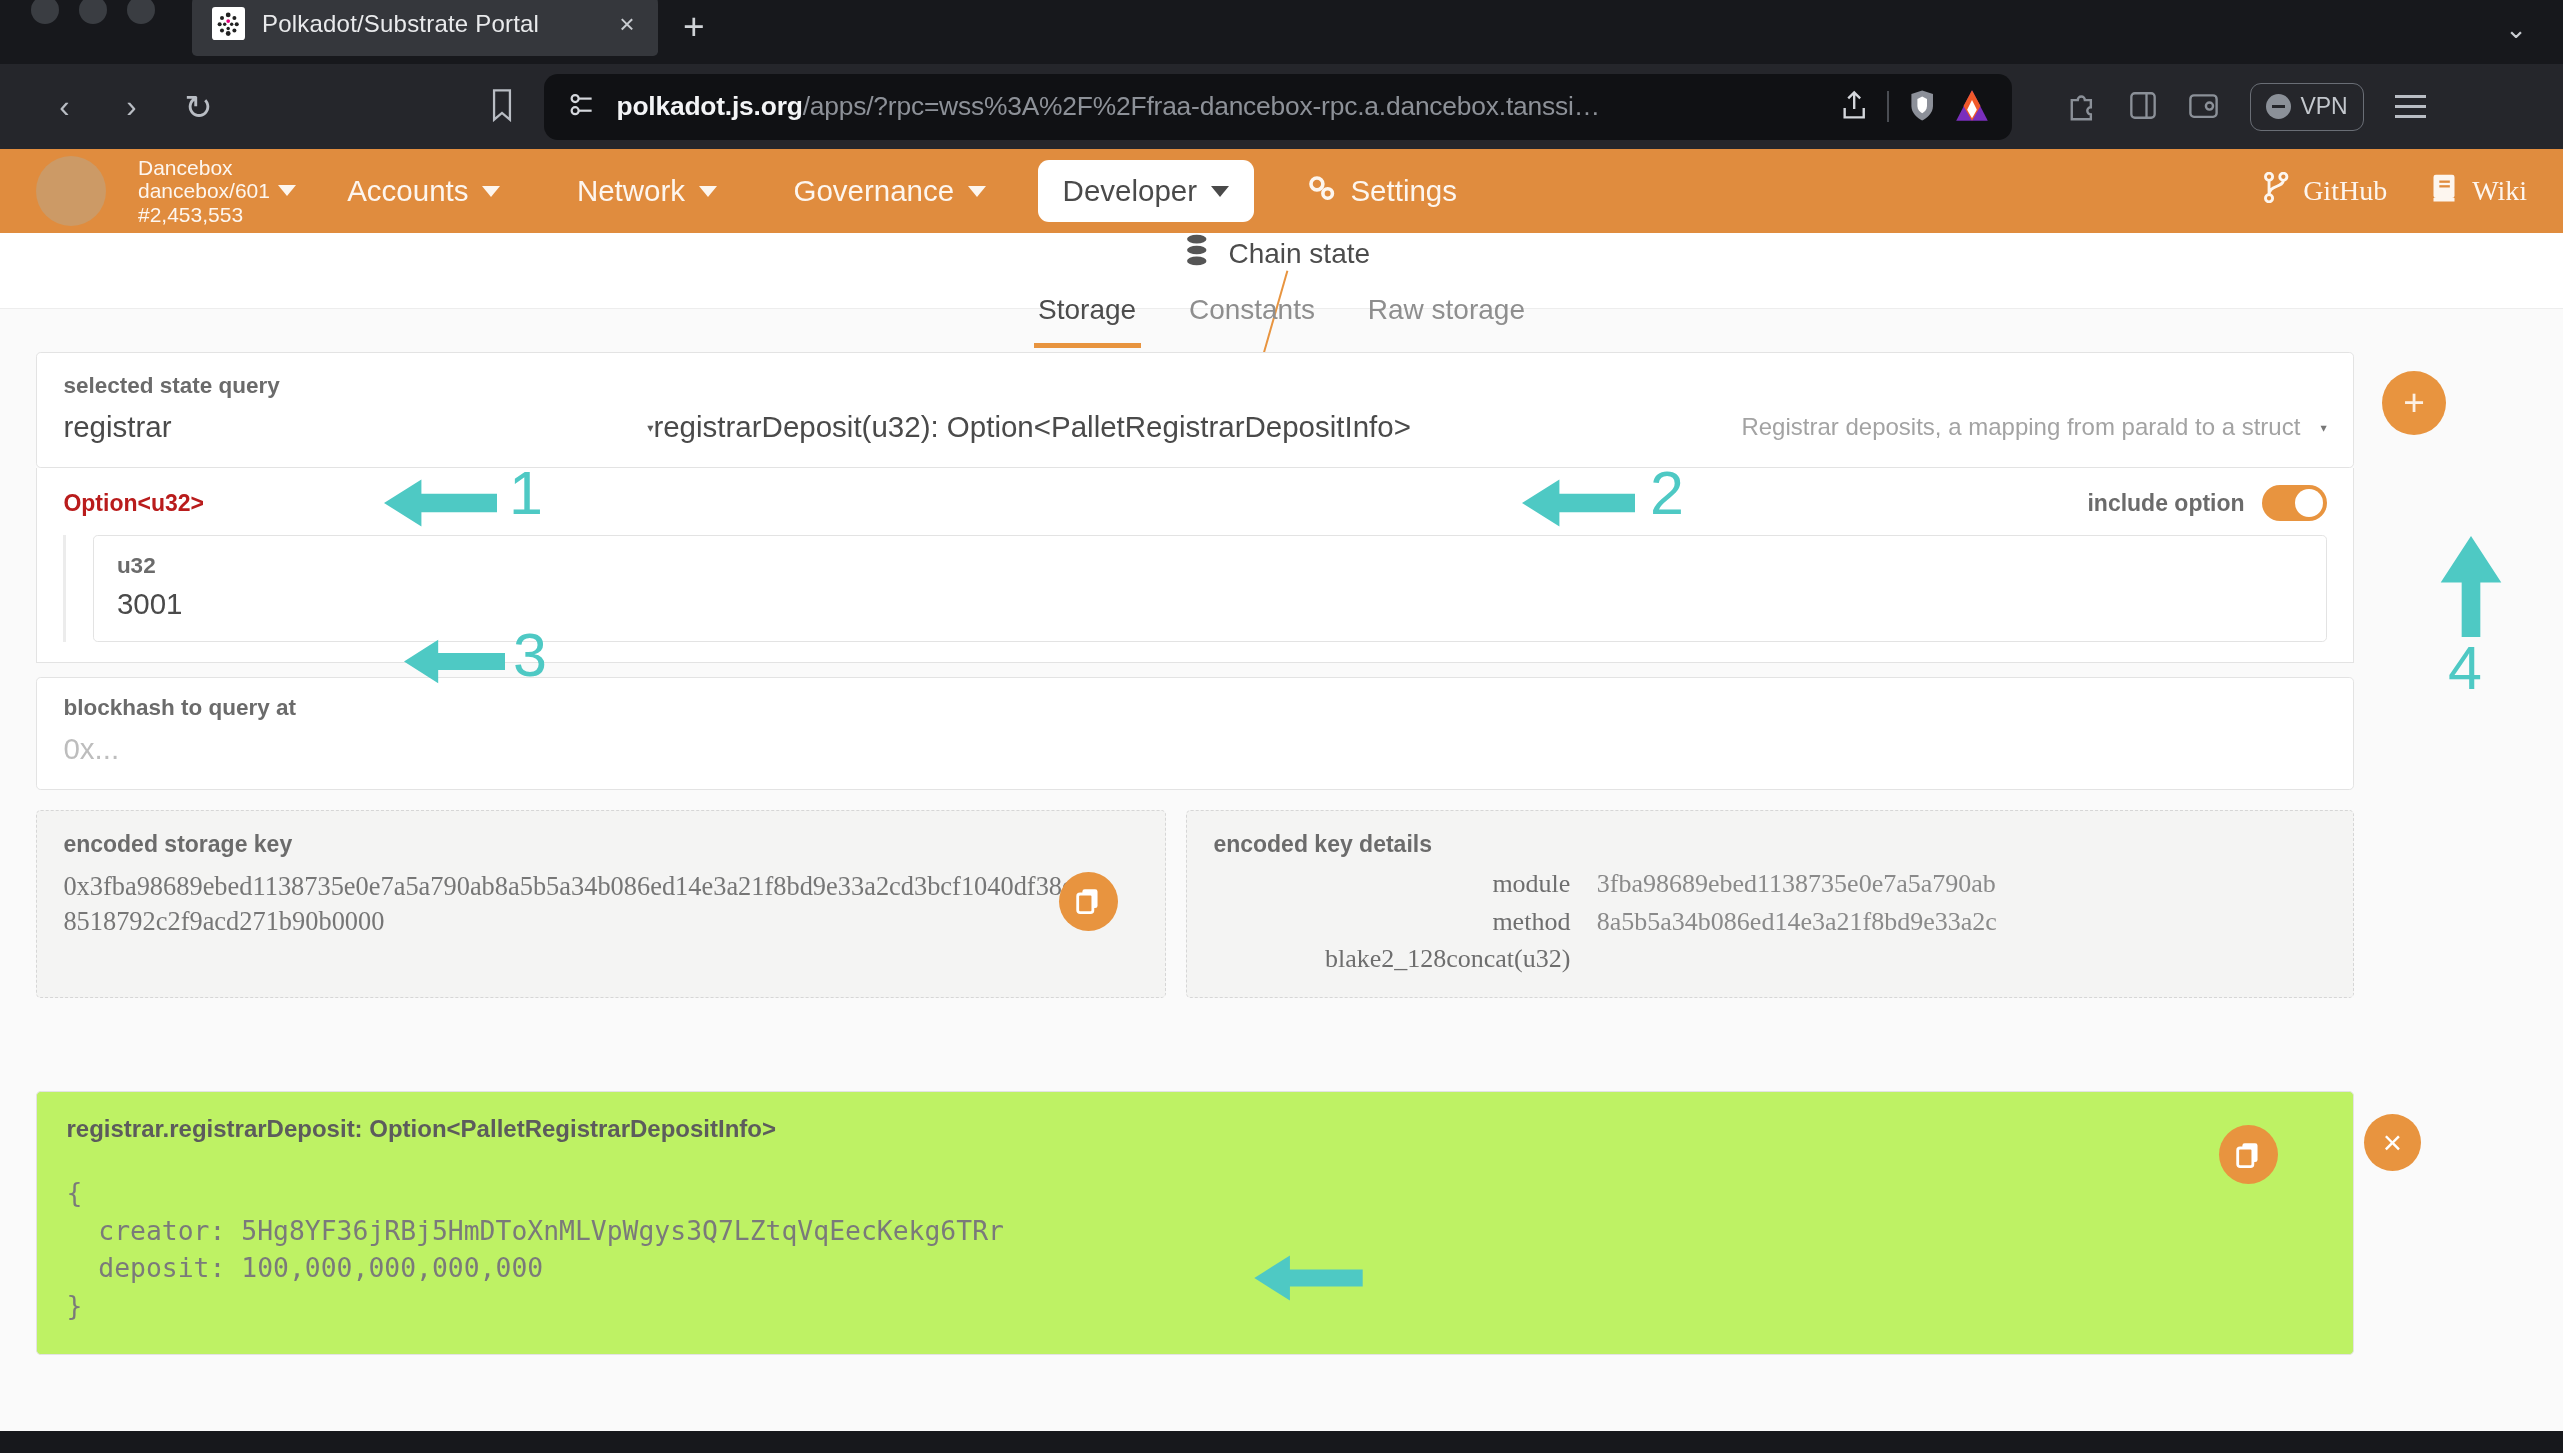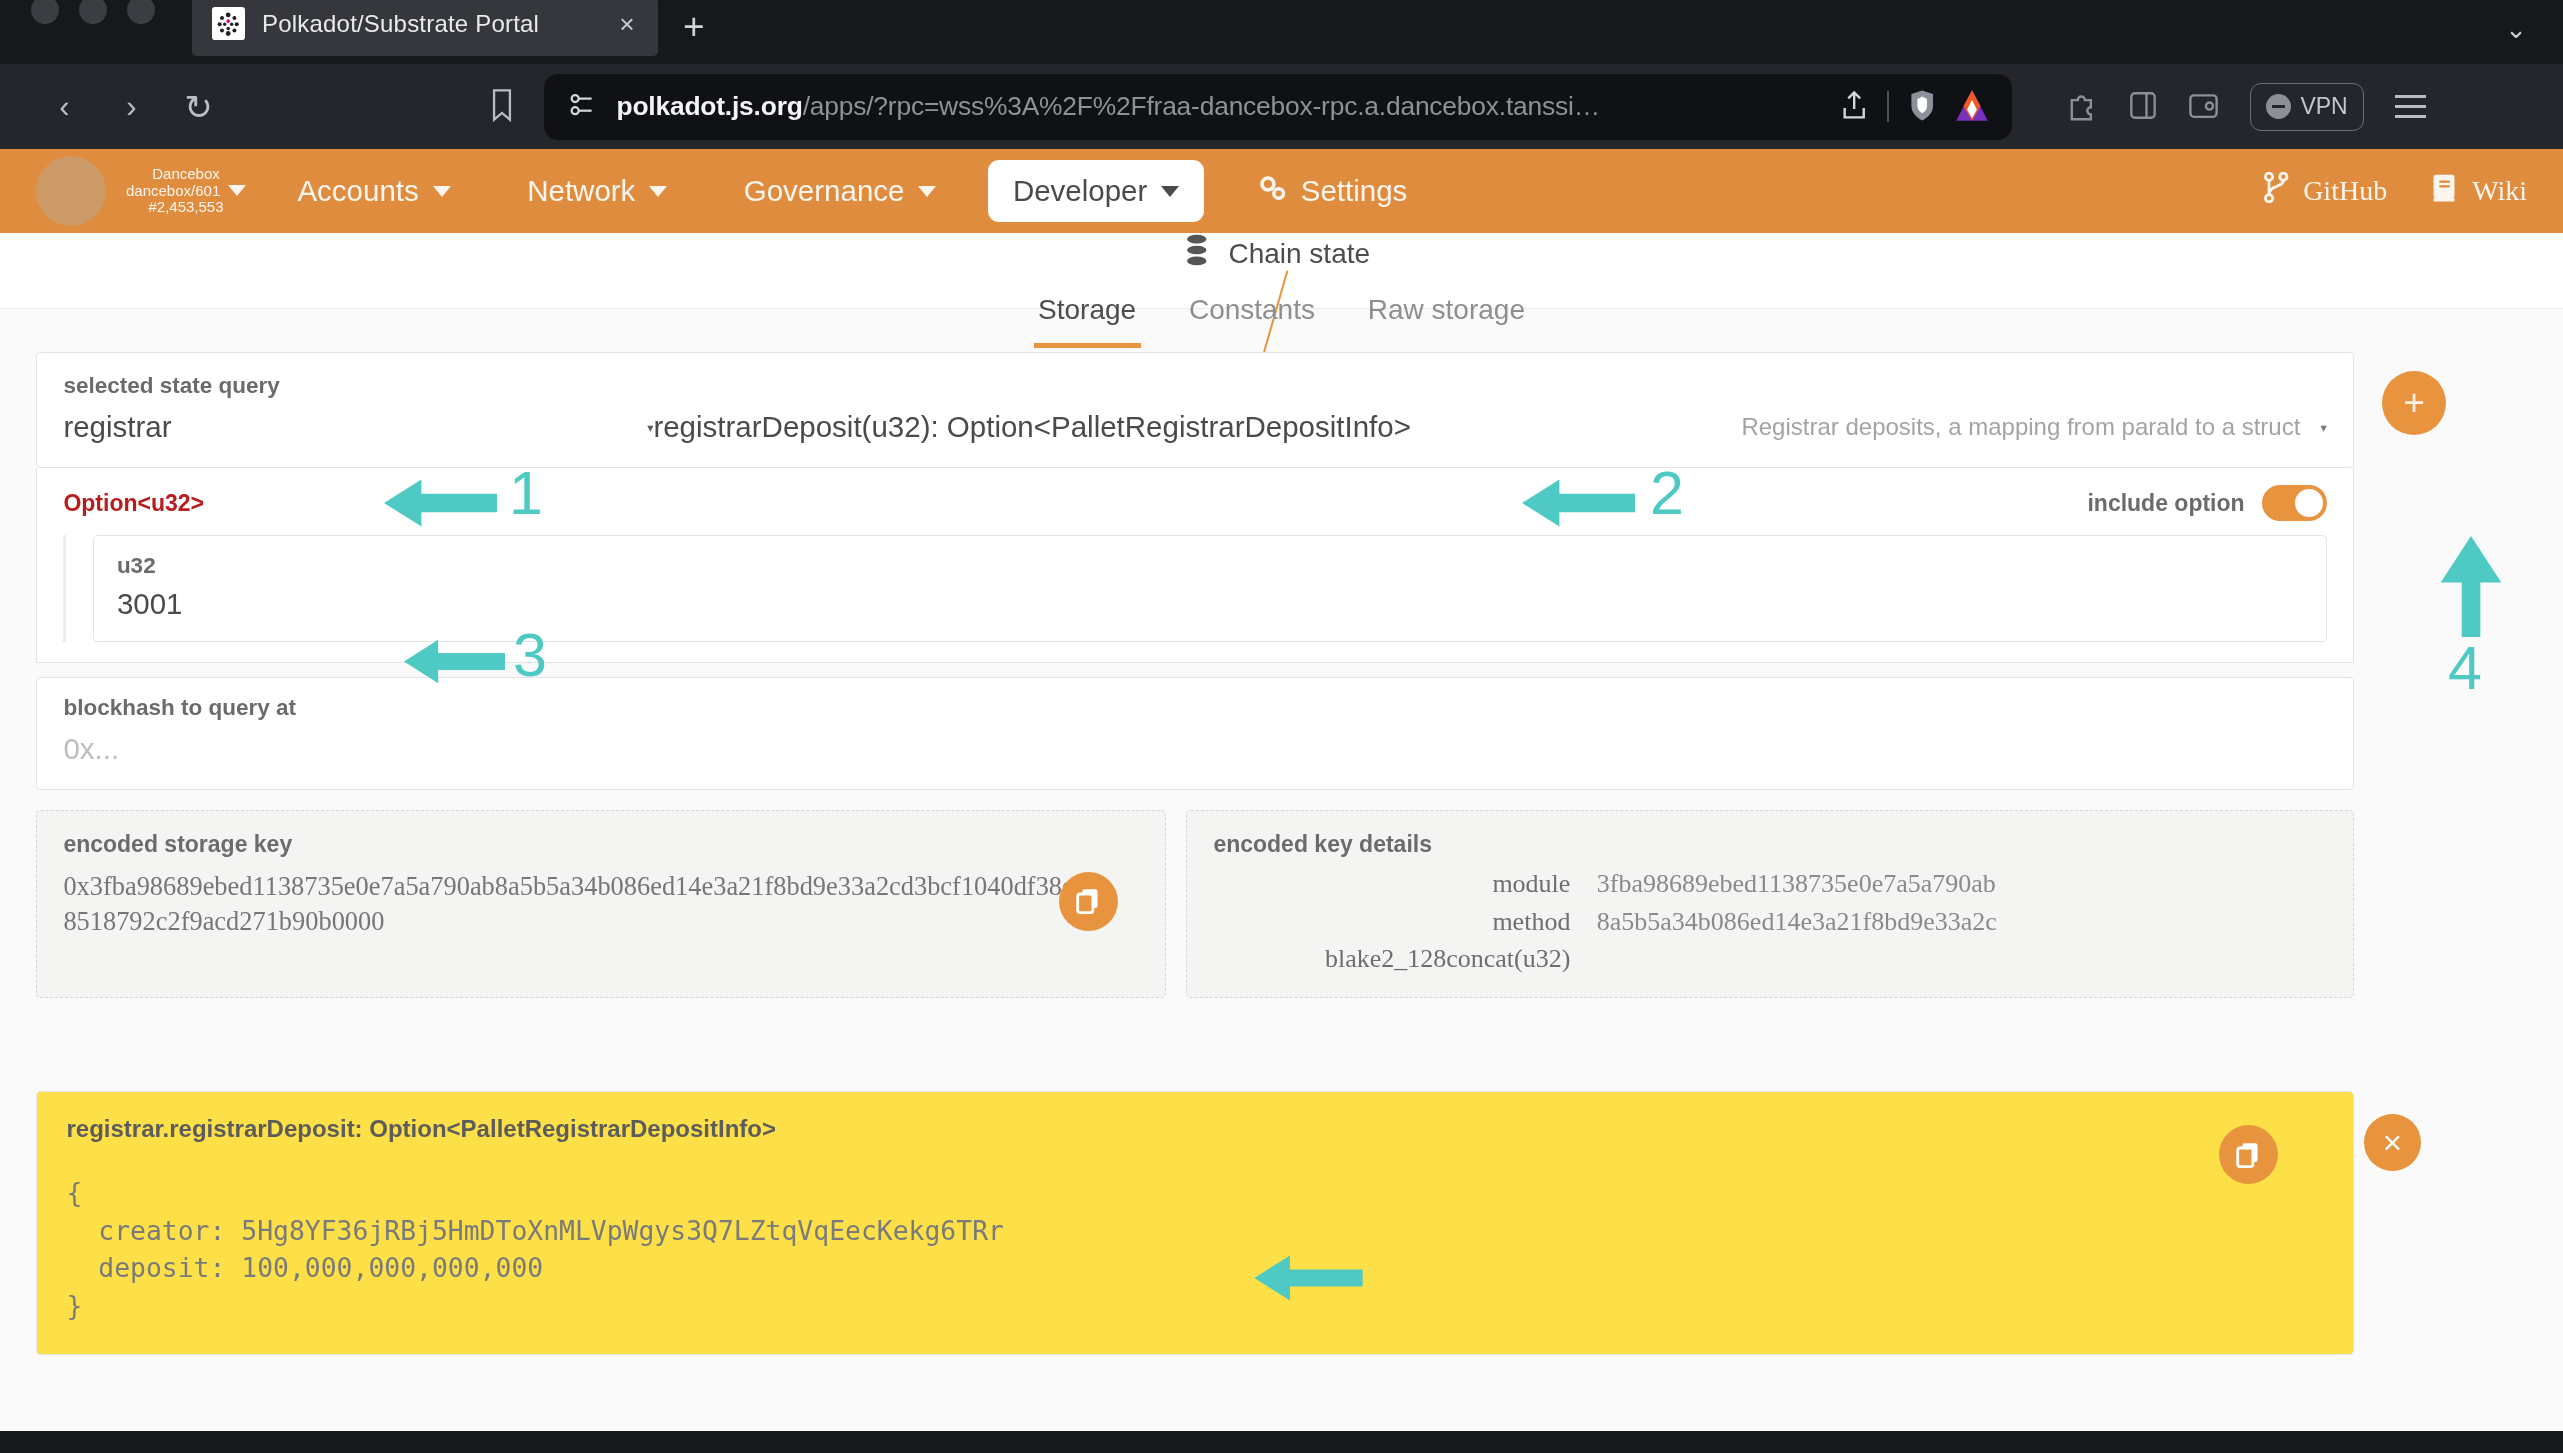--- a/index.html
+++ b/index.html
@@ -69,21 +69,21 @@
   .hamburger i { display:block; width:31px;height:3.1px;background:#b9bdc4; }
 
   
   .app { height: calc(1453px - 171px); background:#fafafa; display:flex; flex-direction:column; }
 
   .appbar {
     height: 84px; background:#e08c3e; display:flex; align-items:center;
     padding: 0 36px; gap: 0; color:#fdf6ef; position:relative;
   }
   .chain-logo { width: 70px; height: 70px; border-radius:50%; background:#cc9a66; flex:0 0 auto;}
-  .chain-info { margin-left: 20px; text-align:center; line-height: 1.12; font-size: 15px; white-space:nowrap;}
+  .chain-info { margin-left: 32px; line-height: 1.12; font-size: 21px; white-space:nowrap;}
   .chain-info .l2 { display:flex; align-items:center; justify-content:center; gap:7.8px; }
   .caret { display:inline-block; width:0;height:0;border-left:9.3px solid transparent;border-right:9.3px solid transparent;border-top:11.7px solid currentColor; }
   .menu-item {
     display:flex; align-items:center; gap: 14px; font-size: 29.5px;
     padding: 14px 25px; border-radius: 11px; margin-left: 26.4px; white-space:nowrap;
   }
   .menu-item.active { background:#fff; color:#4a4a4a; }
   .menu-right { margin-left:auto; display:flex; align-items:center; gap: 43px; }
   .menu-link { display:flex; align-items:center; gap:14px; font-size:28px;font-family:Liberation Serif, serif; }
 
@@ -141,21 +141,21 @@
   .copy-btn {
     position:absolute; width: 59px; height:59px; border-radius:50%; background:#e8943f;
     display:flex; align-items:center; justify-content:center;
   }
   .copy-btn.k { right: 47px; top: 61px; }
   .kv { display:flex; align-items:baseline; margin-top: 7.8px; }
   .kv-k { width: 357px; text-align:right; font-family:"Liberation Serif", serif; font-size: 26px; color:#6e6e6e; }
   .kv-v { margin-left: 26.4px; font-family:"Liberation Serif", serif; font-size: 26px; color:#8a8a8a; }
 
   .result-card {
-    margin-top: 93px; background:#fde047; border:0.8px solid #e3e3e3; border-radius: 4.7px;
+    margin-top: 93px; background:#bef264; border:0.8px solid #e3e3e3; border-radius: 4.7px;
     padding: 23px 29.5px 29.5px 29.5px; position:relative; min-height: 256px;
   }
   .result-title { font-size: 24px; color:#5c5c5c; font-weight:700; }
   .result-pre {
     font-family:"DejaVu Sans Mono", monospace; font-size: 26.4px; color:#7a7a7a;
     line-height: 1.42; white-space:pre; margin-top: 31px;
   }
   .copy-btn.r { right: 75px; top: 33px; }
   .close-btn {
     position:absolute; right: -68px; top: 22px;

